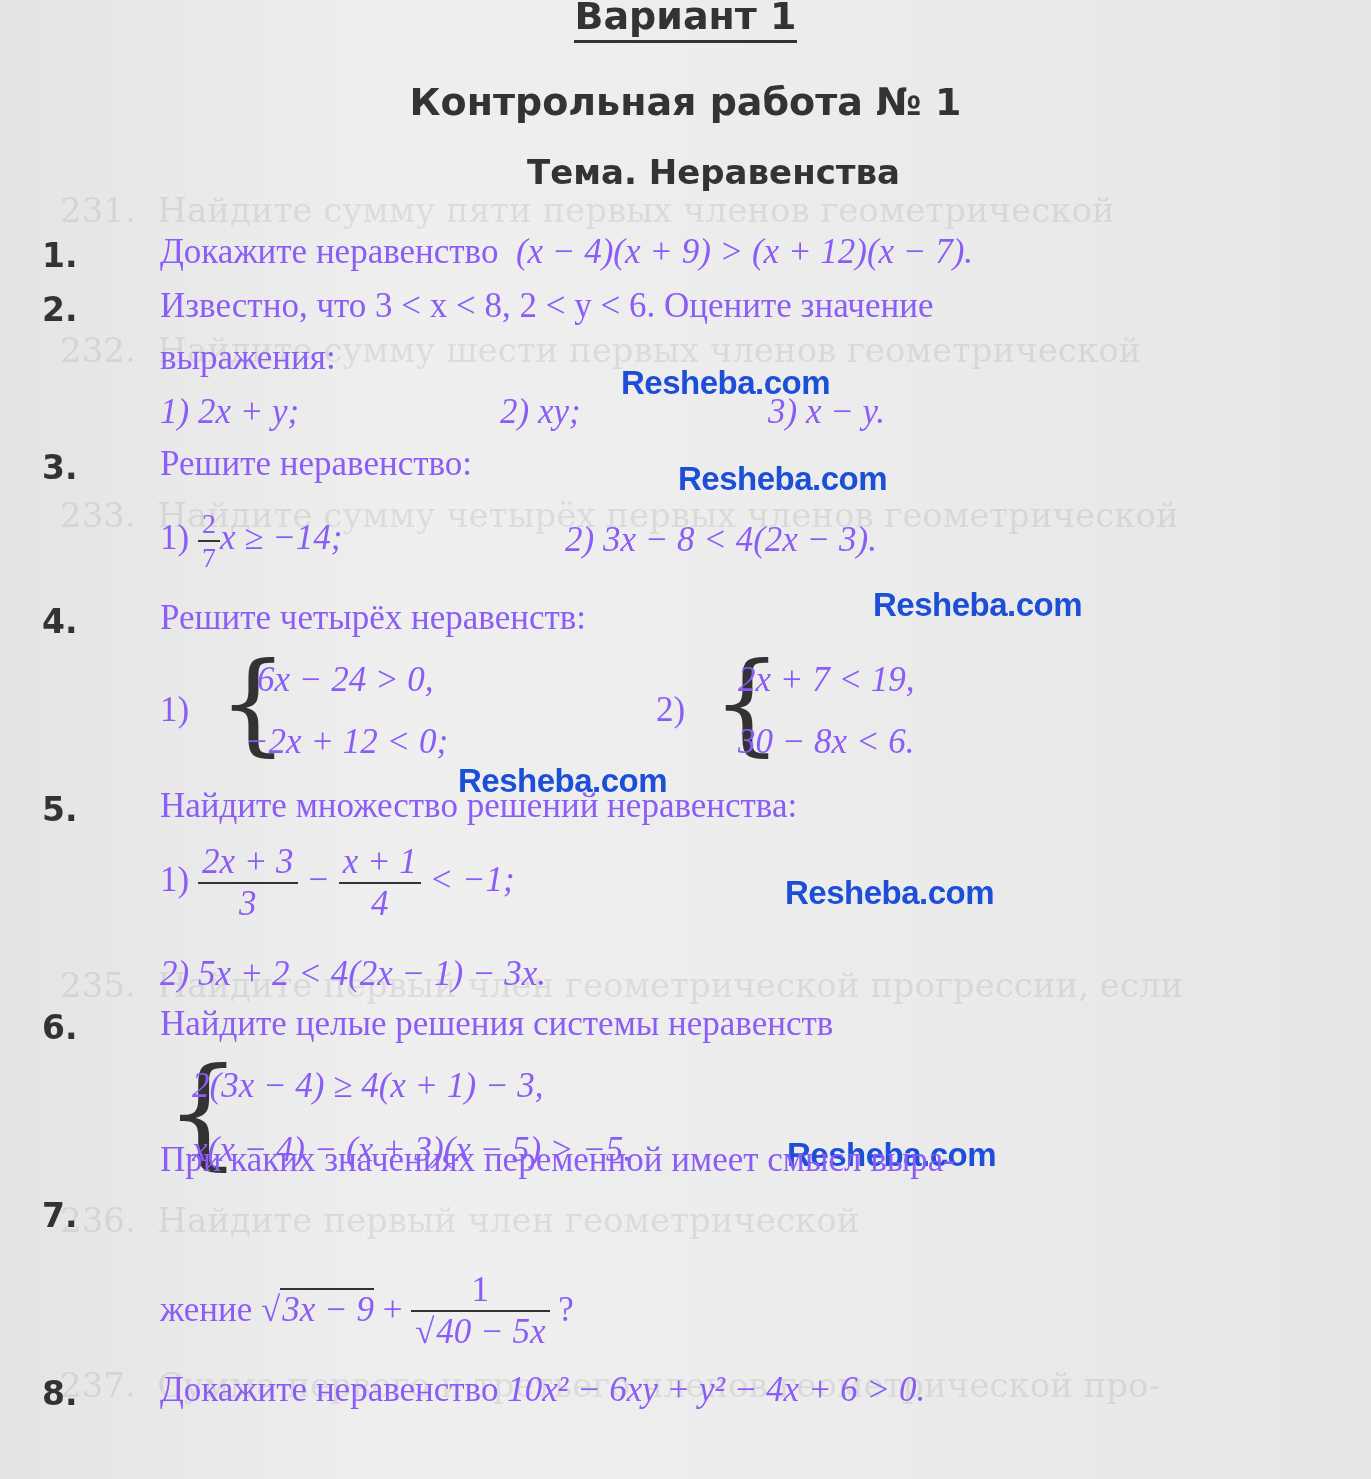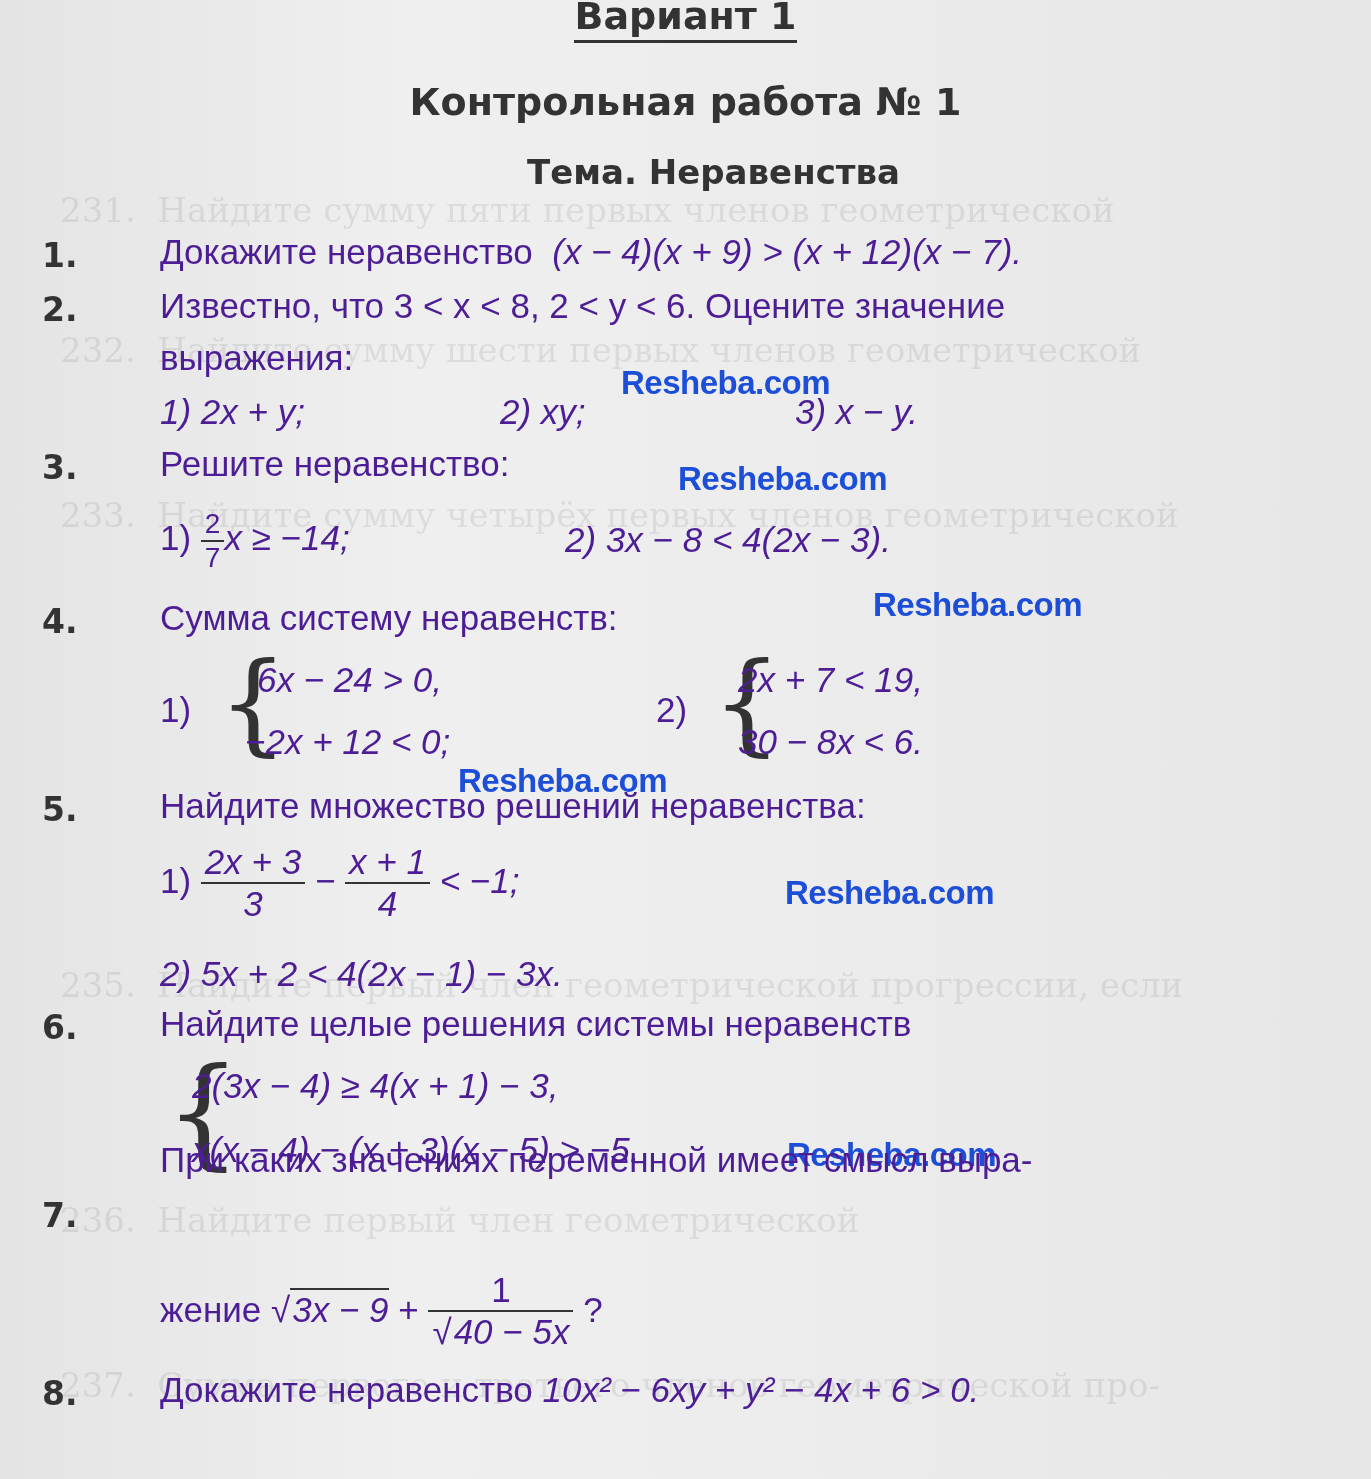--- a/index.html
+++ b/index.html
@@ -11,21 +11,21 @@
   }
   .ghost2 { position:absolute; font-family:"DejaVu Serif", serif; font-size:34px; color: rgba(0,0,0,0.08); white-space:nowrap; }
   .title {
     position: absolute; left: 0; width: 1371px; text-align: center;
     font-family: "DejaVu Sans", sans-serif; font-weight: bold; color: #333;
   }
   .variant { top: -6px; font-size: 38px; }
   .variant span { border-bottom: 3px solid #333; padding-bottom: 2px; }
   .kr { top: 80px; font-size: 38px; }
   .topic { top: 152px; font-size: 34px; padding-left: 28px; }
-  .serif { font-family: Liberation Sans, sans-serif; font-size: 35px; color: #4c1d95; position: absolute; white-space: nowrap; }
+  .serif { font-family: Liberation Serif, serif; font-size: 35px; color: #8b5cf6; position: absolute; white-space: nowrap; }
   .num { font-family: "DejaVu Sans", sans-serif; font-weight: bold; font-size: 33px; color: #333; position: absolute; }
   .it { font-style: italic; }
   .wm {
     position: absolute; font-family: "Liberation Sans", sans-serif; font-weight: bold;
     font-size: 33px; color: #1d4ed8; white-space: nowrap; letter-spacing: -0.5px;
   }
   .frac { display: inline-block; vertical-align: middle; text-align: center; line-height: 1.15; }
   .frac .n { display: block; border-bottom: 2px solid #333; padding: 0 4px; }
   .frac .d { display: block; padding: 0 4px; }
   .brace { position: absolute; font-family: "DejaVu Serif", serif; color: #333; font-weight: 100; }
@@ -53,38 +53,38 @@
     <span>Докажите неравенство</span>&nbsp; <span class="it">(x − 4)(x + 9) &gt; (x + 12)(x − 7).</span>
   </div>
 </div>
 
 <div>
   <div class="num" style="left:42px;top:290px;">2.</div>
   <div class="serif" style="left:160px;top:286px;">Известно,  что  3 &lt; x &lt; 8,  2 &lt; y &lt; 6.  Оцените  значение</div>
   <div class="serif" style="left:160px;top:338px;">выражения:</div>
   <div class="serif it" style="left:160px;top:392px;">1) 2x + y;</div>
   <div class="serif it" style="left:500px;top:392px;">2) xy;</div>
-  <div class="serif it" style="left:768px;top:392px;margin-left:27px;">3) x − y.</div>
+  <div class="serif it" style="left:768px;top:392px;">3) x − y.</div>
 </div>
 <div class="wm" style="left:621px;top:364px;">Resheba.com</div>
 
 <div>
   <div class="num" style="left:42px;top:448px;">3.</div>
   <div class="serif" style="left:160px;top:444px;">Решите неравенство:</div>
   <div class="serif" style="left:160px;top:508px;">
     <span>1)</span>
     <span class="frac" style="font-size:28px;"><span class="n">2</span><span class="d">7</span></span><span class="it">x ≥ −14;</span>
   </div>
   <div class="serif it" style="left:565px;top:520px;">2) 3x − 8 &lt; 4(2x − 3).</div>
 </div>
 <div class="wm" style="left:678px;top:460px;">Resheba.com</div>
 
 <div>
   <div class="num" style="left:42px;top:602px;">4.</div>
-  <div class="serif" style="left:160px;top:598px;">Сумма систему неравенств:</div>
+  <div class="serif" style="left:160px;top:598px;">Решите четырёх неравенств:</div>
   <div class="serif" style="left:160px;top:690px;">1)</div>
   <div class="brace" style="left:218px;top:648px;font-size:110px;line-height:1;">{</div>
   <div class="serif it" style="left:245px;top:660px;margin-left:12px;">6x − 24 &gt; 0,</div>
   <div class="serif it" style="left:245px;top:722px;">−2x + 12 &lt; 0;</div>
   <div class="serif" style="left:656px;top:690px;">2)</div>
   <div class="brace" style="left:712px;top:648px;font-size:110px;line-height:1;">{</div>
   <div class="serif it" style="left:738px;top:660px;">2x + 7 &lt; 19,</div>
   <div class="serif it" style="left:738px;top:722px;">30 − 8x &lt; 6.</div>
 </div>
 <div class="wm" style="left:873px;top:586px;">Resheba.com</div>

